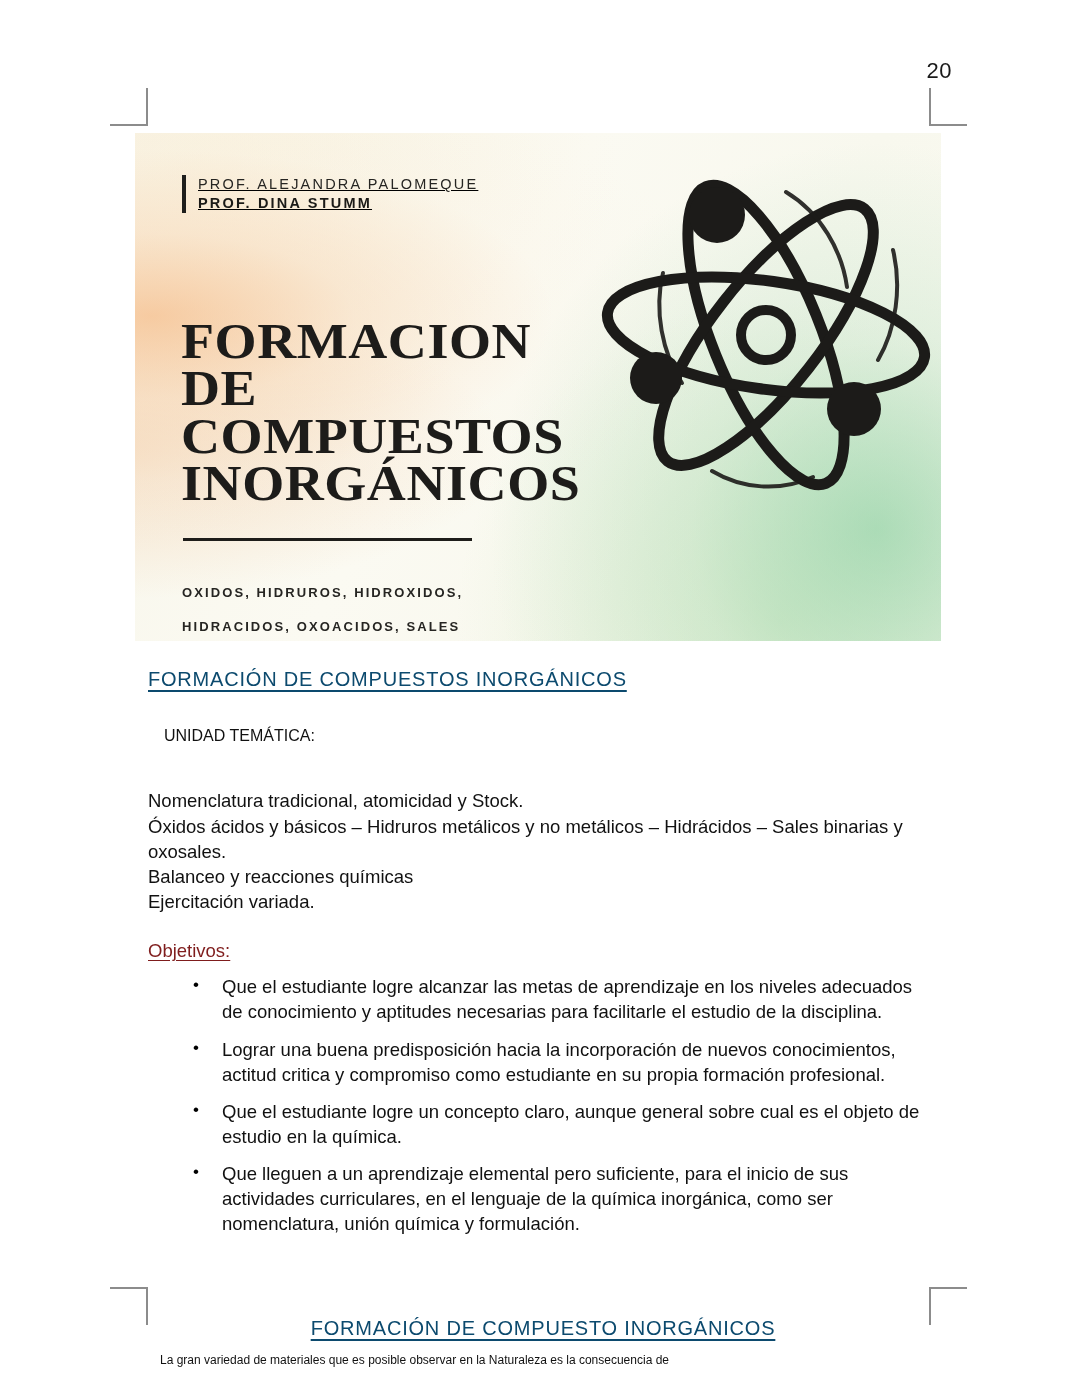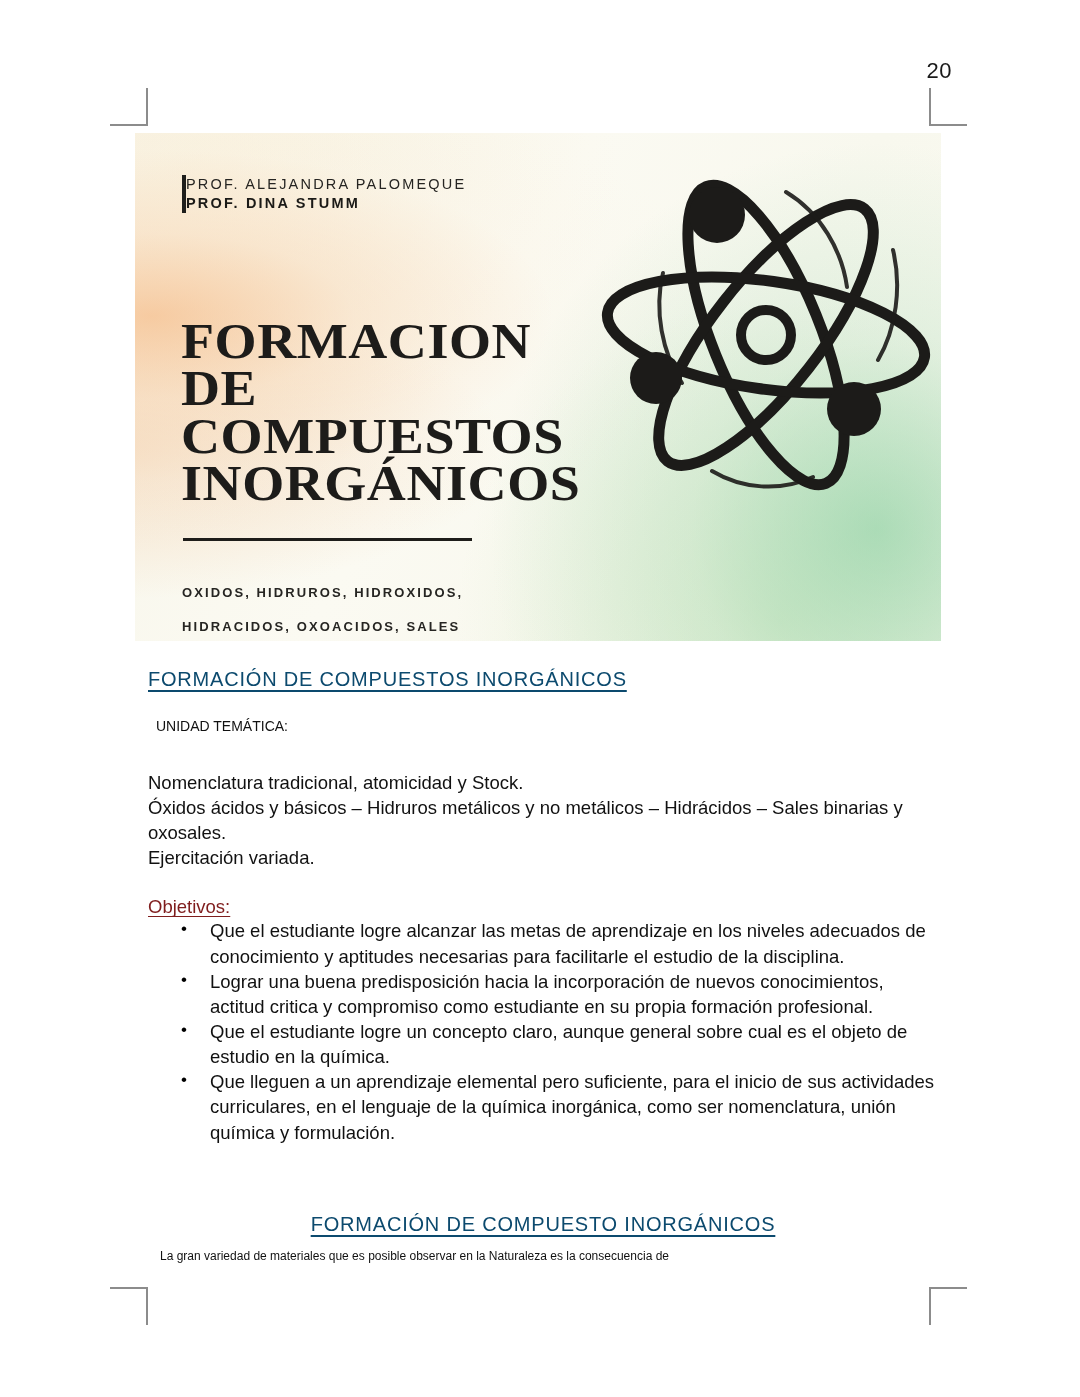--- a/index.html
+++ b/index.html
@@ -58,23 +58,24 @@
       radial-gradient(ellipse at 2% 36%, rgba(246,196,150,0.85) 0%, rgba(248,214,180,0.45) 18%, rgba(252,240,225,0.12) 36%, rgba(255,255,255,0) 52%),
       radial-gradient(ellipse at -4% 62%, rgba(243,205,168,0.6) 0%, rgba(255,255,255,0) 34%),
       radial-gradient(ellipse at 8% 8%, rgba(250,236,210,0.5) 0%, rgba(255,255,255,0) 40%),
       linear-gradient(120deg, #f7f5e9 0%, #fbfaf2 42%, #f8f8ee 68%, #fbfaf0 100%);
   }
 
   .cover-authors {
     position: absolute;
     left: 47px;
     top: 42px;
-    padding-left: 0;
+    padding-left: 12px;
     border-left: 4px solid #1e1e1c;
     line-height: 1.32;
+    text-decoration: underline;
   }
   .cover-authors .a1 {
     font-size: 14.5px;
     letter-spacing: 2.2px;
     color: #262522;
     font-weight: 400;
     white-space: nowrap;
   }
   .cover-authors .a2 {
     font-size: 14.5px;
@@ -142,24 +143,24 @@
     color: #0c4a6e;
     font-size: 20px;
     letter-spacing: 0.8px;
     text-decoration: underline;
     text-underline-offset: 4px;
     text-decoration-thickness: 1.5px;
     font-weight: 400;
     white-space: nowrap;
   }
   .body-line {
-    font-size: 14px;
+    font-size: 16px;
     line-height: 1.34;
     color: #111;
-    margin: 8px;
+    margin: 16px;
   }
   .gap-sm { height: 18px; }
   .gap-md { height: 26px; }
   .gap-xl { height: 68px; }
 
   .para {
     font-size: 18.5px;
     line-height: 1.36;
     color: #111;
     margin: 0;
@@ -177,21 +178,21 @@
     list-style: none;
     margin: 0;
     padding: 0;
   }
   ul.objetivos li {
     position: relative;
     padding-left: 62px;
     font-size: 18.5px;
     line-height: 1.36;
     color: #111;
-    margin: 0;
+    margin: 12px;
   }
   ul.objetivos li::before {
     content: "\2022";
     position: absolute;
     left: 33px;
     top: -1px;
     font-size: 17px;
     color: #000;
   }
 
@@ -260,20 +261,21 @@
   <div class="section-heading">FORMACIÓN DE COMPUESTOS INORGÁNICOS</div>
 
   <div class="gap-sm"></div>
 
   <p class="body-line">UNIDAD TEMÁTICA:</p>
 
   <div class="gap-md"></div>
 
   <p class="para">Nomenclatura tradicional, atomicidad y Stock.</p>
   <p class="para">Óxidos ácidos y básicos – Hidruros metálicos y no metálicos – Hidrácidos – Sales binarias y oxosales.</p>
+  <p class="para">Balanceo y reacciones químicas</p>
   <p class="para">Ejercitación variada.</p>
 
   <div class="gap-md"></div>
 
   <div>
     <span class="objetivos-label">Objetivos:</span>
   </div>
 
   <ul class="objetivos">
     <li>Que el estudiante logre alcanzar las metas de aprendizaje en los niveles adecuados de conocimiento y aptitudes necesarias para facilitarle el estudio de la disciplina.</li>

